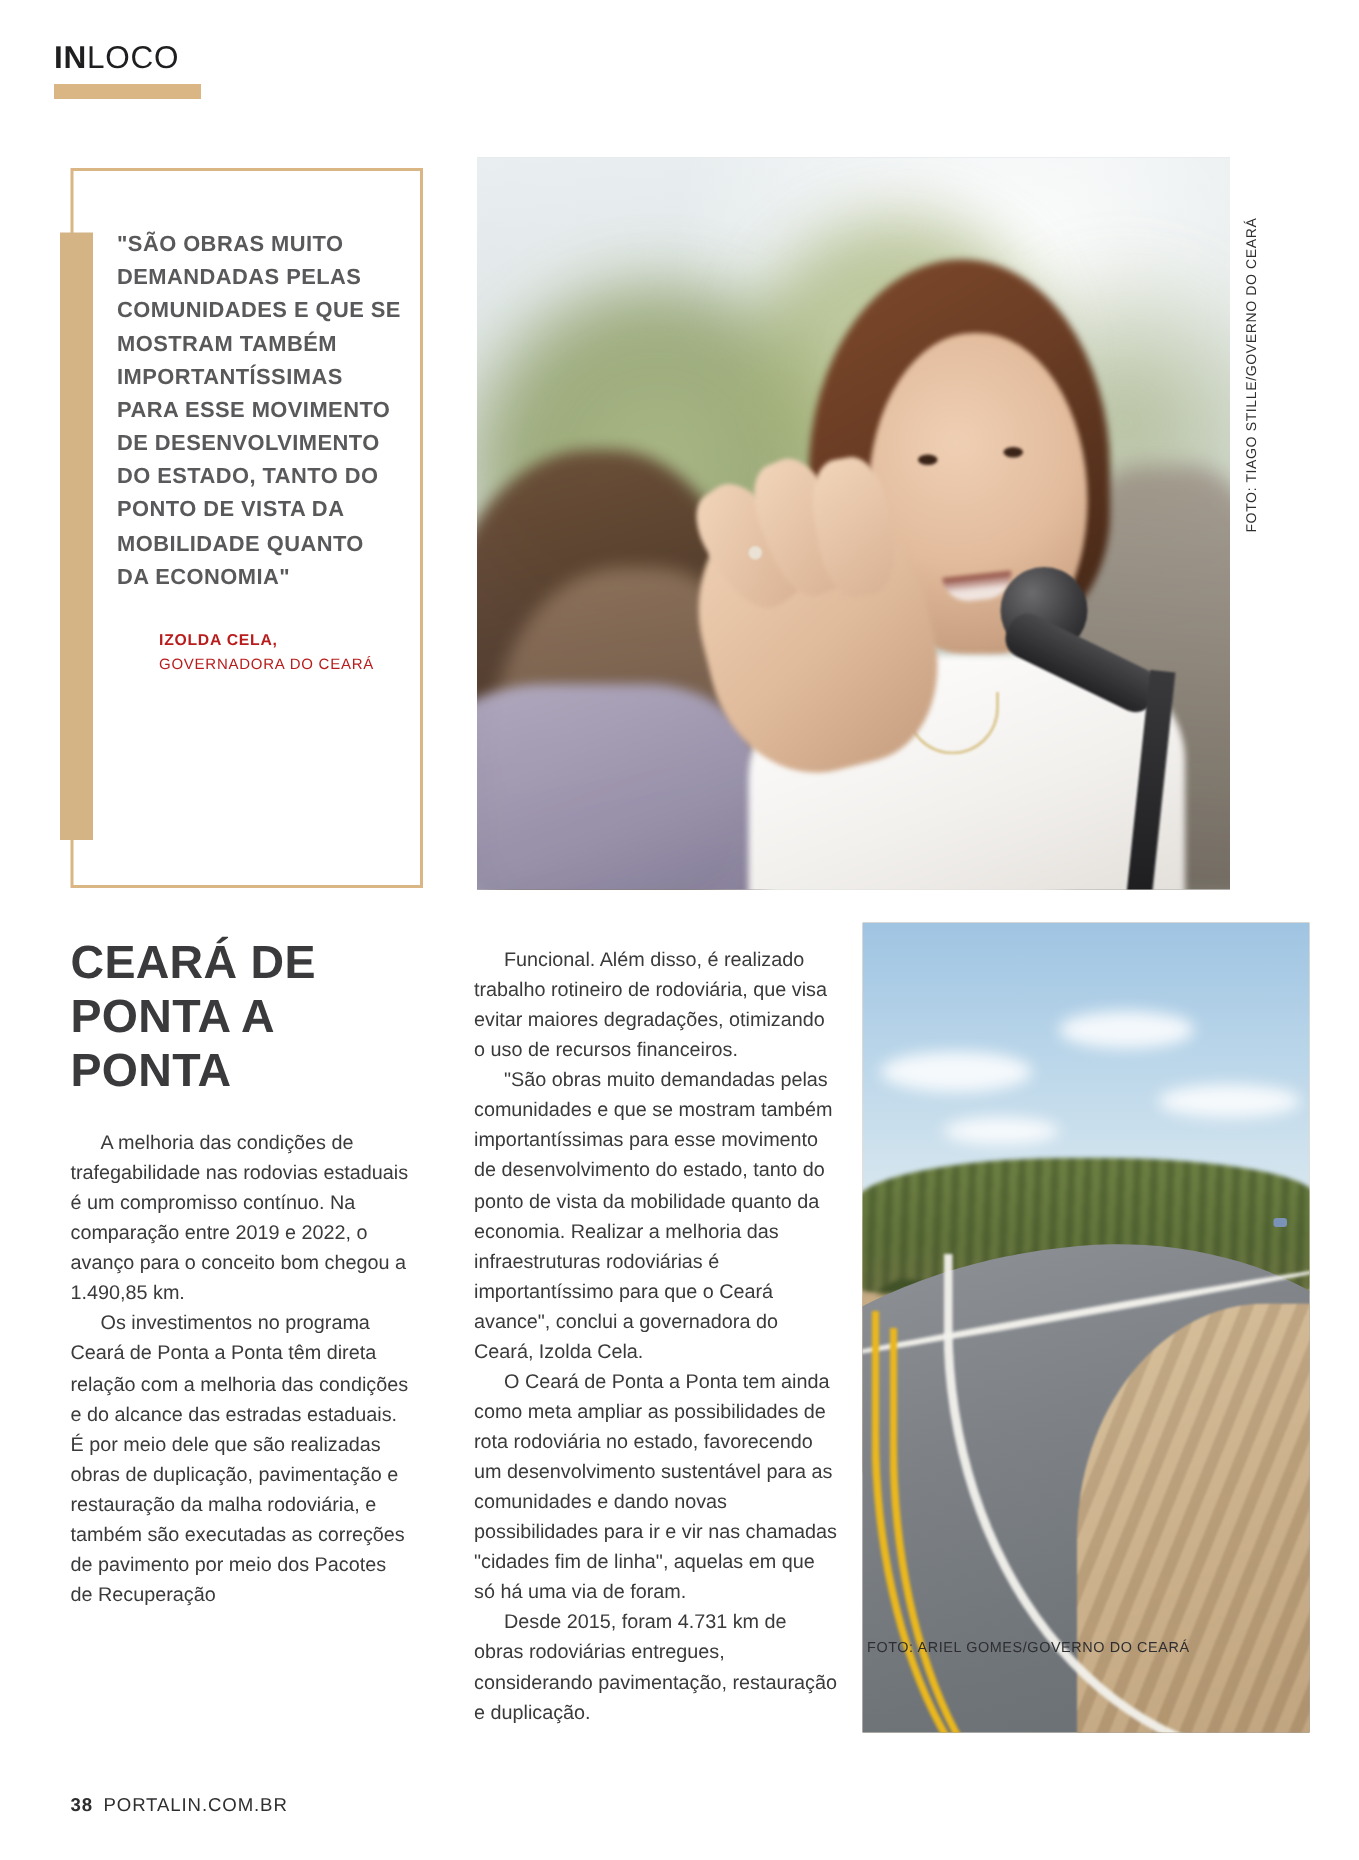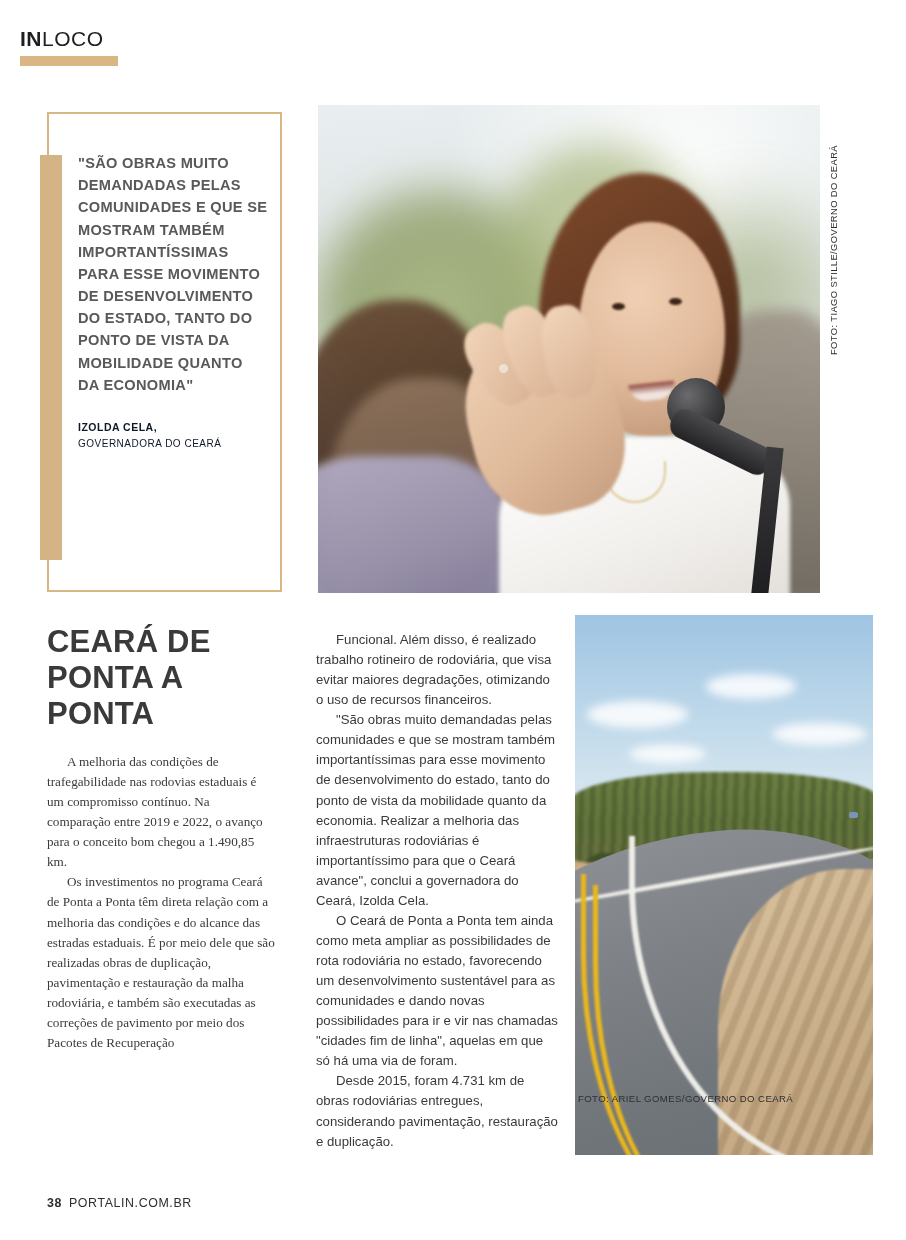--- a/index.html
+++ b/index.html
@@ -18,21 +18,21 @@
 
   .page {
     position: absolute;
     inset: 0;
     background: #ffffff;
   }
 
   
   .masthead {
     position: absolute;
-    left: 20px;
+    left: 36px;
     top: 28px;
     width: 300px;
   }
   .masthead-word {
     font-size: 21px;
     letter-spacing: 0.5px;
     color: #1f1f21;
     line-height: 1;
     white-space: nowrap;
   }
@@ -76,23 +76,24 @@
     font-size: 14.6px;
     font-weight: 700;
     line-height: 1.52;
     letter-spacing: 0.3px;
     color: #59595c;
     margin: 0;
     text-transform: uppercase;
   }
   .quote-attrib {
     margin-top: 24px;
-    color: #0f172a;
+    color: #b91c1c;
     letter-spacing: 0.5px;
     text-transform: uppercase;
+    margin-left: 28px;
   }
   .quote-attrib .name {
     display: block;
     font-size: 10.5px;
     font-weight: 700;
     line-height: 1.5;
   }
   .quote-attrib .role {
     display: block;
     font-size: 10px;
@@ -362,21 +363,20 @@
     color: #3a3a3c;
   }
   .col p {
     margin: 0;
     text-indent: 20px;
   }
   .col-left {
     left: 47px;
     top: 752px;
     width: 228px;
-    font-family: Liberation Serif, serif;
   }
   .col-right {
     left: 316px;
     top: 630px;
     width: 242px;
   }
 
   
   .photo-bottom {
     position: absolute;

